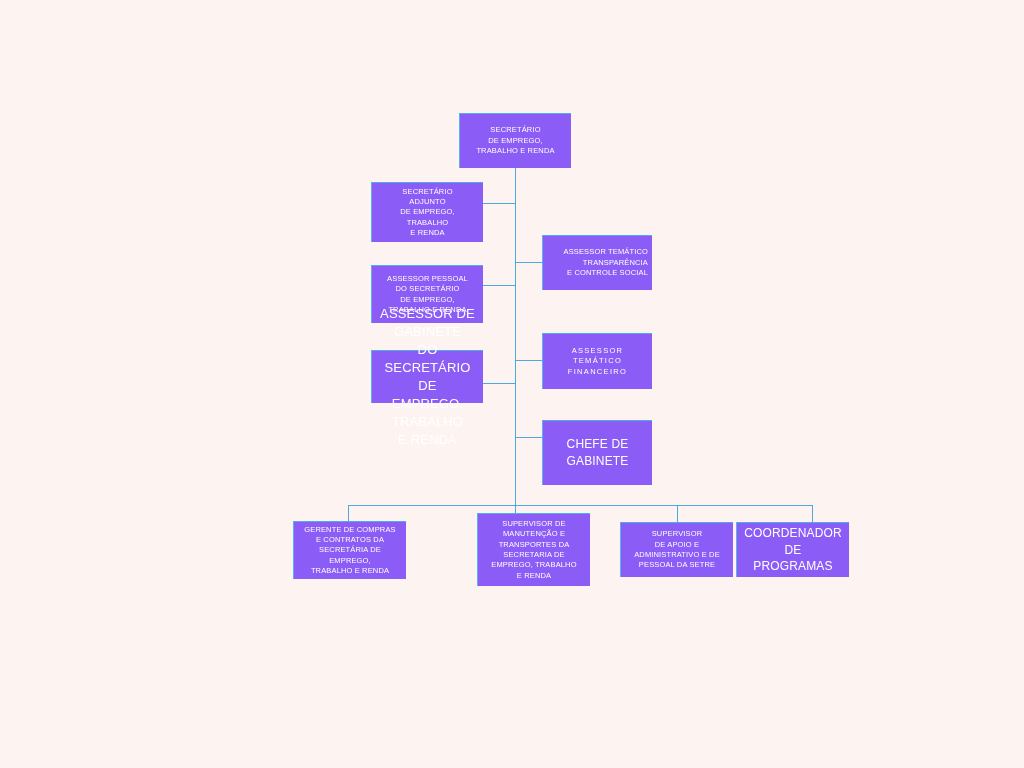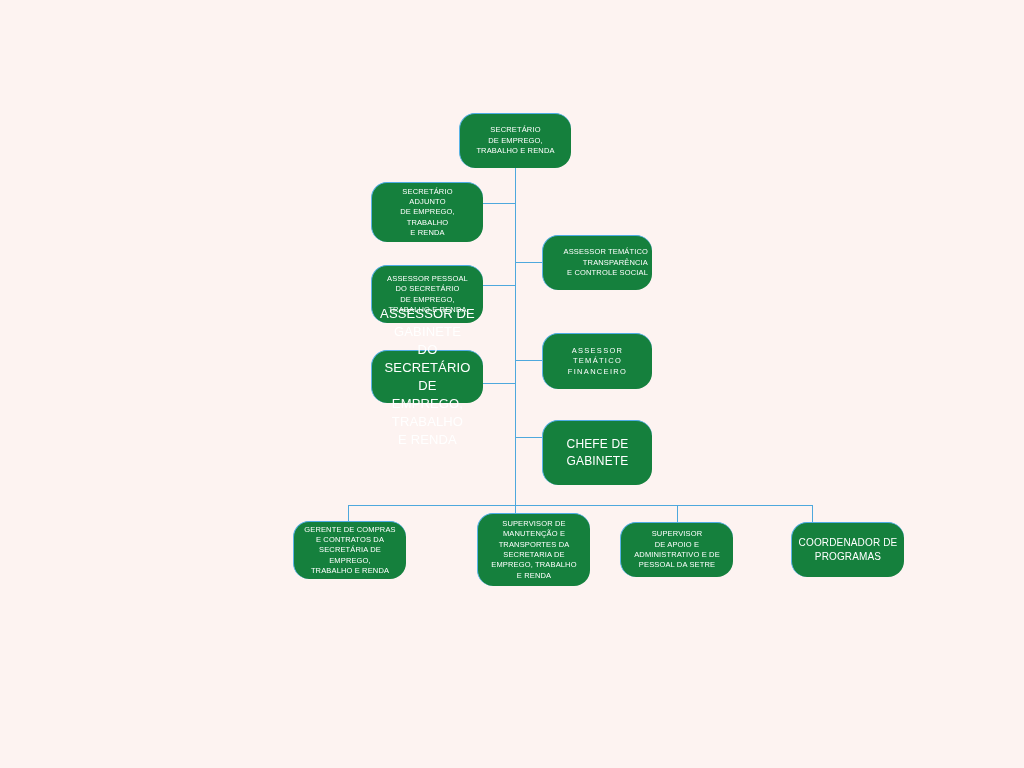--- a/index.html
+++ b/index.html
@@ -13,32 +13,31 @@
     font-family: "Liberation Sans", sans-serif;
     overflow: hidden;
   }
   #chart {
     position: relative;
     width: 1024px;
     height: 768px;
   }
   .node {
     position: absolute;
-    background: #15803d;
+    background: #8b5cf6;
     border-left: 1px solid #5bb4e8;
     border-top: 1px solid #4facE5;
     box-sizing: border-box;
     color: #ffffff;
     display: flex;
     align-items: center;
     justify-content: center;
     text-align: center;
     line-height: 1.38;
     letter-spacing: 0.15px;
-    border-radius: 16px;
     -webkit-font-smoothing: antialiased;
   }
   .node .label {
     display: block;
     width: 100%;
     padding: 0 4px;
     box-sizing: border-box;
     white-space: pre-line;
   }
   .node.wide-track .label {
@@ -138,18 +137,18 @@
 E RENDA</span>
   </div>
 
   <div class="node" style="left:620px; top:522px; width:113px; height:55px; font-size:7.5px;justify-content:center;">
     <span class="label">SUPERVISOR
 DE APOIO E
 ADMINISTRATIVO E DE
 PESSOAL DA SETRE</span>
   </div>
 
-  <div class="node" style="left:791px; top:522px; width:113px; height:55px; font-size:10px;">
+  <div class="node" style="left:736px; top:522px; width:113px; height:55px; font-size:12px;">
     <span class="label">COORDENADOR DE
 PROGRAMAS</span>
   </div>
 
 </div>
 
 </body></html>

